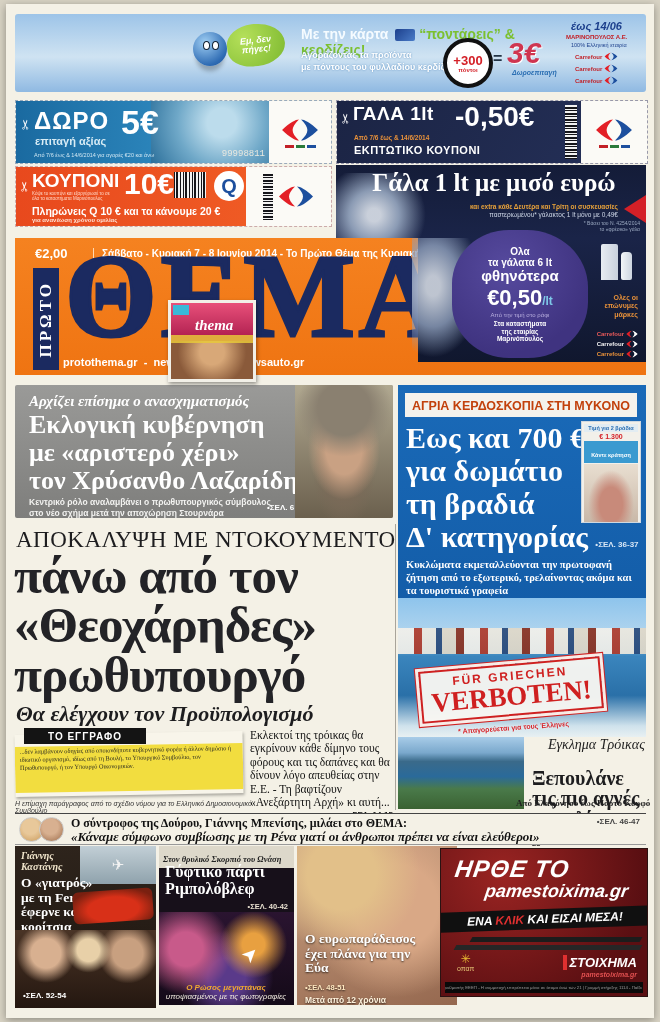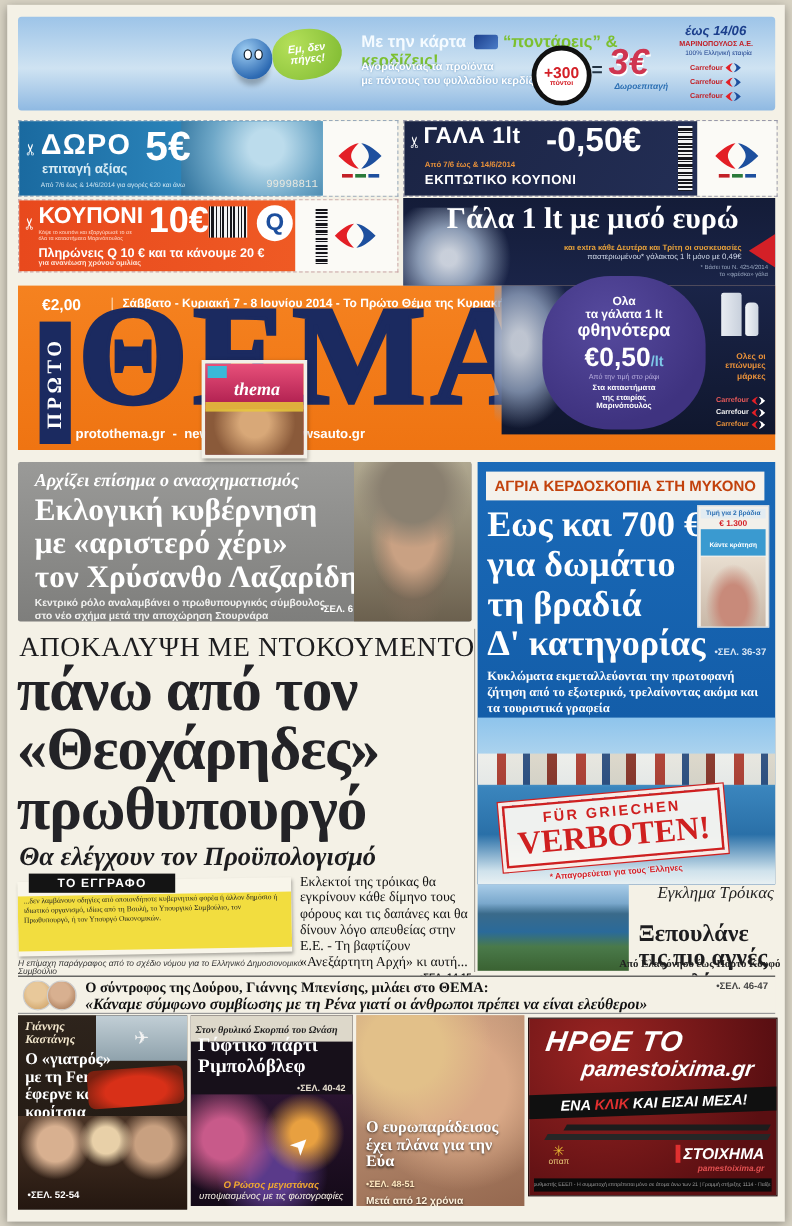--- a/index.html
+++ b/index.html
@@ -158,21 +158,21 @@
    <div class="abs" style="right:6px;top:55px;text-align:right;color:#9aa8c0;font-size:5px;line-height:1.25;">
      <div>* Βάσει του Ν. 4254/2014</div>
      <div>το «φρέσκο» γάλα</div>
    </div>
    <div class="abs" style="right:0;top:30px;width:0;height:0;border-top:14px solid transparent;border-right:22px solid #d42027;border-bottom:14px solid transparent;"></div>
  </div>
  <div class="abs" style="left:418px;top:238px;width:228px;height:124px;background:linear-gradient(180deg,#1a2448,#10172e);z-index:2;overflow:visible;">
    <div class="abs" style="left:-6px;top:0px;width:70px;height:120px;background:radial-gradient(ellipse at 30% 40%,#e8eef5 10%,#8fa0bc 40%,transparent 70%);opacity:.8;"></div>
    <div class="abs" style="left:34px;top:-8px;width:136px;height:128px;border-radius:42% 45% 44% 42%;background:radial-gradient(circle at 40% 30%,#564a9e,#3f3380 70%);display:flex;flex-direction:column;align-items:center;justify-content:center;line-height:1.12;">
      <span class="w b" style="font-size:10px;">Ολα</span>
-     <span class="w b" style="font-size:10px;">τα γάλατα 1 lt</span>
+     <span class="w b" style="font-size:10px;">τα γάλατα 6 lt</span>
      <span class="w b" style="font-size:15px;">φθηνότερα</span>
      <span style="margin:1px 0;">
        <span class="w b" style="font-size:22px;">€0,50</span><span style="color:#7ec8e8;font-weight:bold;font-size:12px;">/lt</span>
      </span>
      <span style="color:#b8aede;font-size:6px;">Από την τιμή στο ράφι</span>
      <span class="w b" style="font-size:6.5px;margin-top:2px;">Στα καταστήματα</span>
      <span class="w b" style="font-size:6.5px;">της εταιρίας</span>
      <span class="w b" style="font-size:6.5px;">Μαρινόπουλος</span>
    </div>
    <div class="abs" style="right:28px;top:6px;width:17px;height:36px;background:linear-gradient(90deg,#e8ecf2,#c8d0dc);border-radius:2px 2px 0 0;"></div>
@@ -340,21 +340,21 @@
    <span class="abs" style="left:84px;top:98px;color:#fff;font-size:17px;font-weight:bold;transform:rotate(-45deg);display:block;">➤</span>
    <div class="abs i" style="left:4px;bottom:4px;width:126px;font-size:8px;line-height:1.15;text-align:center;">
      <span style="color:#f0a830;font-weight:bold;">Ο Ρώσος μεγιστάνας</span>
      <span style="color:#f2ece0;">υποψιασμένος με τις φωτογραφίες</span>
    </div>
  </div>
 
  <div class="abs" style="left:297px;top:846px;width:140px;height:159px;overflow:hidden;background:
         radial-gradient(circle at 28% 18%,#e2c089 20%,transparent 45%),
         radial-gradient(circle at 62% 38%,#d9a886 30%,transparent 65%),
-        linear-gradient(160deg,#caa183,#95684f);">
+        linear-gradient(160deg,#caa183,#95684f); padding-left: 20px;">
    <div class="abs" style="left:8px;top:86px;width:124px;">
      <span class="ser b" style="color:#fff;font-size:13.5px;line-height:1.08;text-shadow:0 1px 2px rgba(0,0,0,.7);display:block;">Ο ευρωπαράδεισος έχει πλάνα για την Εύα</span>
      <span class="b" style="color:#ffe8c0;font-size:7.5px;text-shadow:0 1px 2px rgba(0,0,0,.7);">•ΣΕΛ. 48-51</span>
      <span class="b" style="display:block;color:#fff2dc;font-size:8.5px;line-height:1.15;margin-top:2px;text-shadow:0 1px 2px rgba(0,0,0,.7);">Μετά από 12 χρόνια κομματικών διωγμών</span>
    </div>
  </div>
 
  <div class="abs" style="left:440px;top:848px;width:206px;height:147px;background:radial-gradient(circle at 30% 18%,#9a2422,#5a0f12 75%);border:1px solid #2a1212;overflow:hidden;">
    <span class="abs i b w" style="left:14px;top:6px;font-size:24px;letter-spacing:1px;transform:skewX(-8deg);display:block;">ΗΡΘΕ ΤΟ</span>
    <span class="abs i b w" style="left:44px;top:32px;font-size:18px;transform:skewX(-8deg);display:block;">pamestoixima.gr</span>

